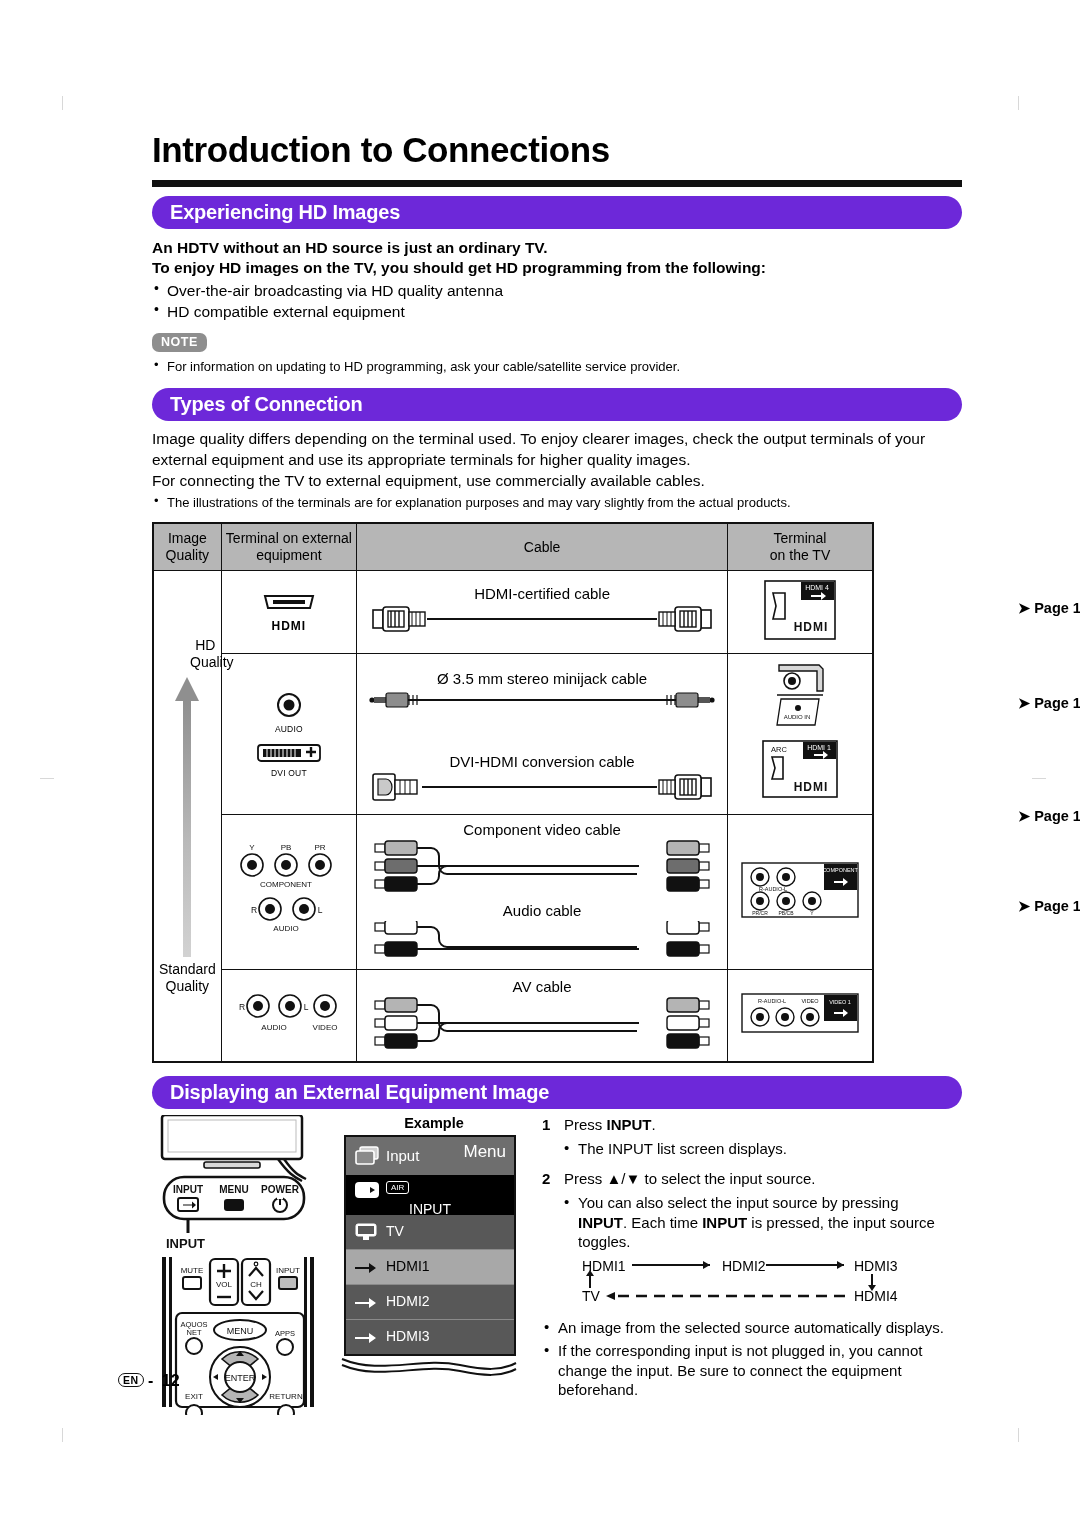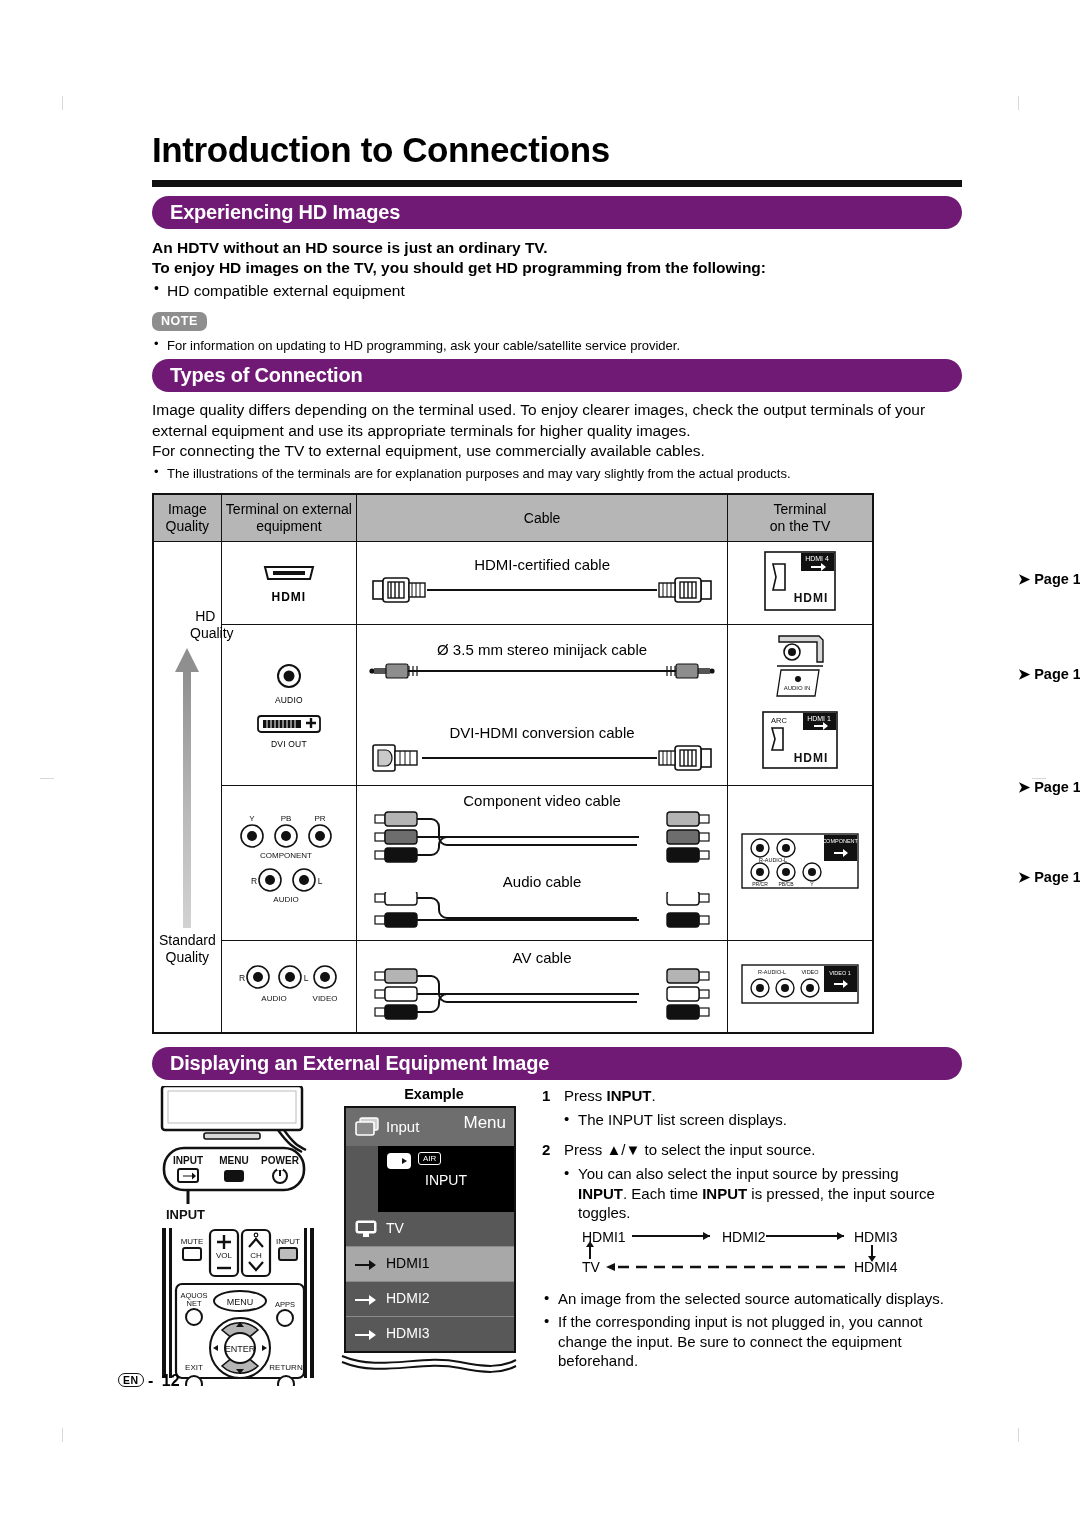--- a/index.html
+++ b/index.html
@@ -12,21 +12,21 @@
   .tick{position:absolute;background:#d8d8d8;}
   .tick.h{width:14px;height:1px;}
   .tick.v{width:1px;height:14px;}
 
   .content{position:absolute;left:152px;top:132px;width:810px;}
 
   h1.title{font-size:35px;font-weight:bold;letter-spacing:-0.4px;margin:0;
            line-height:1.05;}
   .rule{height:7px;background:#111;margin-top:11px;width:810px;}
 
-  .band{margin-top:9px;background:#701a75;color:#fff;border-radius:22px;
+  .band{margin-top:9px;background:#6d28d9;color:#fff;border-radius:22px;
         height:33px;line-height:33px;padding:0 0 0 18px;font-size:20px;
         font-weight:bold;letter-spacing:-0.2px;}
 
   .b-lead{font-size:15.5px;font-weight:bold;line-height:1.33;margin-top:9px;}
   .b-lead div{white-space:nowrap;}
   ul.plain{list-style:none;margin:1px 0 0 0;padding:0;}
   ul.plain li{font-size:15.5px;line-height:1.36;padding-left:15px;position:relative;}
   ul.plain li:before{content:"\2022";position:absolute;left:2px;top:-1px;font-size:14px;}
 
   .note-badge{display:inline-block;background:#8e8e8e;color:#fff;font-size:12.5px;
@@ -74,21 +74,21 @@
   .col-dev{position:absolute;left:0;top:0;width:180px;}
   .col-menu{position:absolute;left:192px;top:0;width:180px;}
   .col-steps{position:absolute;left:390px;top:0;width:420px;}
 
   .example-cap{font-size:14.5px;font-weight:bold;text-align:center;margin-bottom:4px;}
 
   .osd{width:168px;border:2px solid #111;background:#585858;overflow:hidden;}
   .osd-top{background:#6e6e6e;height:38px;position:relative;}
   .osd-top .lbl{position:absolute;left:40px;top:10px;color:#fff;font-size:15px;}
   .osd-top .menu{position:absolute;right:8px;top:5px;color:#fff;font-size:17px;}
-  .osd-black{background:#000;height:66px;position:relative;margin-left:32px;}
+  .osd-black{background:#000;height:40px;position:relative;}
   .osd-black .air{position:absolute;left:40px;top:6px;color:#fff;font-size:8px;
       border:1.5px solid #fff;border-radius:3px;padding:1px 4px;}
   .osd-black .inp{position:absolute;left:0;right:0;top:26px;text-align:center;color:#fff;font-size:14px;}
   .osd-row{height:34px;position:relative;border-bottom:1px solid #8a8a8a;}
   .osd-row .txt{position:absolute;left:40px;top:8px;color:#fff;font-size:14px;}
   .osd-row.sel{background:#a8a8a8;}
   .osd-row.sel .txt{color:#000;}
   .osd-row.plain{background:#585858;}
 
   .steps .step{position:relative;font-size:15px;line-height:1.3;margin-bottom:5px;padding-left:22px;}
@@ -125,28 +125,29 @@
 
     
     <div class="band">Experiencing HD Images</div>
 
     <div class="b-lead">
       <div>An HDTV without an HD source is just an ordinary TV.</div>
       <div>To enjoy HD images on the TV, you should get HD programming from the following:</div>
     </div>
 
     <ul class="plain">
+      <li>Over-the-air broadcasting via HD quality antenna</li>
       <li>HD compatible external equipment</li>
     </ul>
 
     <div class="note-badge">NOTE</div>
     <div class="note-line">For information on updating to HD programming, ask your cable/satellite service provider.</div>
 
     
-    <div class="band" style="margin-top:4px;">Types of Connection</div>
+    <div class="band" style="margin-top:12px;">Types of Connection</div>
 
     <div class="para">Image quality differs depending on the terminal used. To enjoy clearer images, check the output terminals of your external equipment and use its appropriate terminals for higher quality images.</div>
     <div class="para" style="margin-top:0;">For connecting the TV to external equipment, use commercially available cables.</div>
     <div class="para-bullet">The illustrations of the terminals are for explanation purposes and may vary slightly from the actual products.</div>
 
     <div style="position:relative;">
     <table class="conn">
       <colgroup>
             <col class="col-q">
             <col class="col-e">

